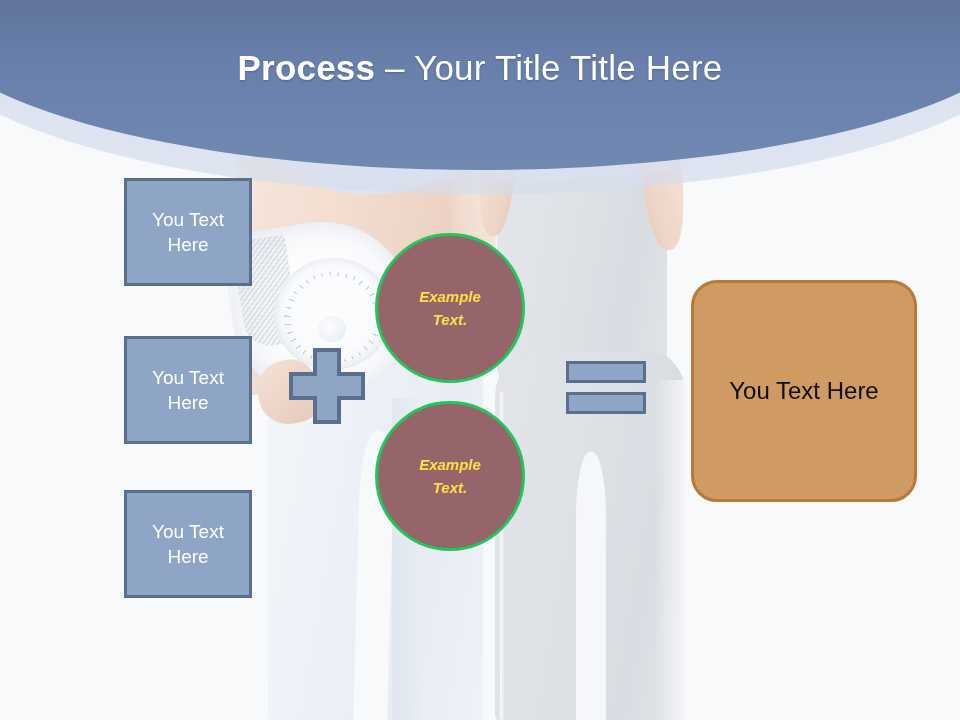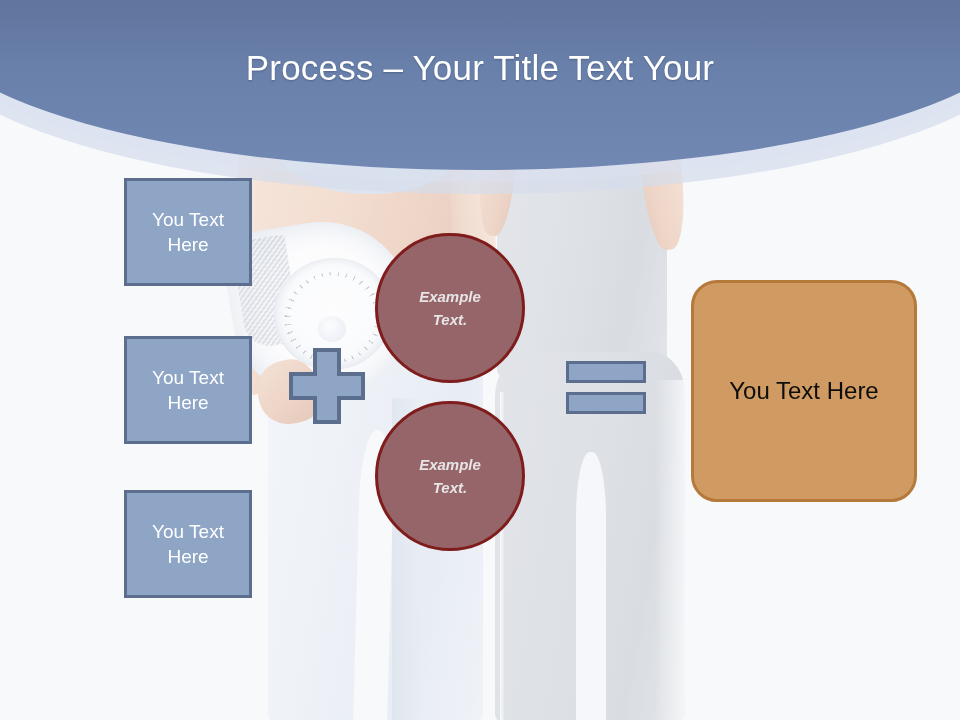--- a/index.html
+++ b/index.html
@@ -296,21 +296,21 @@
     left: 0; top: 48px;
     width: 960px;
     z-index: 6;
     text-align: center;
     color: #ffffff;
     font-size: 35px;
     letter-spacing: 0.2px;
     white-space: nowrap;
     text-shadow: 0 1px 2px rgba(30,42,66,.32);
   }
-  .slide-title .t-bold { font-weight: normal; }
+  .slide-title .t-bold { font-weight: bold; }
   .slide-title .t-reg  { font-weight: normal; }
 
   
   .shape { position: absolute; z-index: 5; box-sizing: border-box; margin-left: 16px; }
 
   .blue-box {
     width: 128px;
     height: 108px;
     background: #8ea5c6;
     border: 3px solid #5b6e8d;
@@ -331,26 +331,26 @@
   .plus {
     left: 272px; top: 347px;
     width: 78px; height: 78px;
   }
   .plus svg { display: block; }
 
   .circle {
     width: 150px; height: 150px;
     border-radius: 50%;
     background: #96656a;
-    border: 3px solid #7f1d1d;
+    border: 3px solid #22c55e;
     display: flex;
     align-items: center;
     justify-content: center;
     text-align: center;
-    color: #e5e5e5;
+    color: #fde047;
     font-size: 15px;
     font-weight: bold;
     font-style: italic;
     line-height: 1.55;
   }
   .circle1 { left: 359px; top: 233px; }
   .circle2 { left: 359px; top: 401px; }
 
   .eqbar {
     width: 80px; height: 22px;
@@ -413,21 +413,21 @@
     <div class="photo-edge-l"></div>
     <div class="photo-edge-r"></div>
     <div class="photo-wash"></div>
   </div>
 
   <div class="header-band2"></div>
   <div class="header-band"></div>
   <div class="header-main"></div>
 
   <div class="slide-title">
-    <span class="t-bold">Process</span><span class="t-reg"> – Your Title Text Your</span>
+    <span class="t-bold">Process</span><span class="t-reg"> – Your Title Title Here</span>
   </div>
 
   <div class="shape blue-box box1">
     <span>You Text Here</span>
   </div>
   <div class="shape blue-box box2">
     <span>You Text Here</span>
   </div>
   <div class="shape blue-box box3">
     <span>You Text Here</span>

